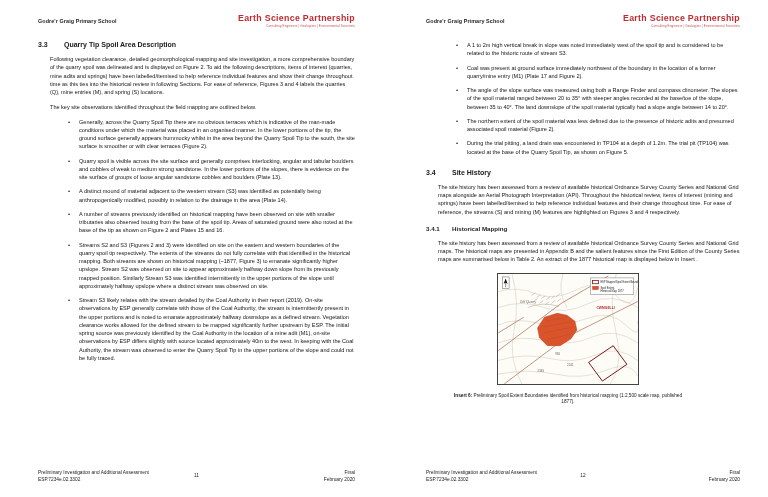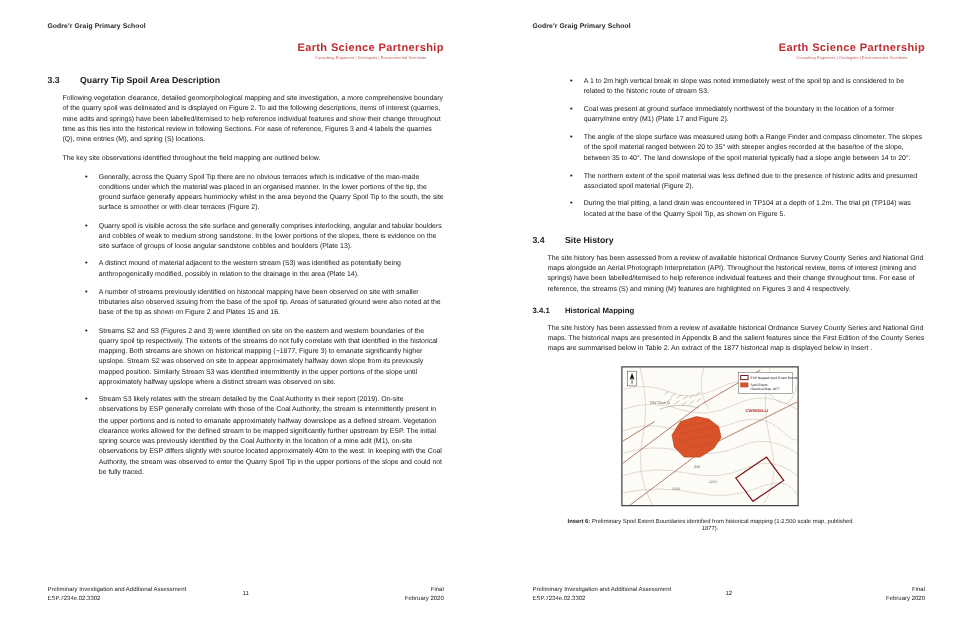--- a/index.html
+++ b/index.html
@@ -7,21 +7,21 @@
               font-family:"Liberation Sans", sans-serif; color:#111; }
   .sheet { position:absolute; top:0; width:384px; height:497px; background:#fff; }
   #page-left  { left:0; }
   #page-right { left:384px; }
   .sheet-inner { position:relative; height:100%; padding:13px 29px 0 38px; }
   #page-right .sheet-inner { padding-left:42px; padding-right:28px; }
 
   
   .hdr { display:flex; justify-content:space-between; align-items:flex-start; }
   .school { font-size:5.4px; font-weight:bold; color:#222; padding-top:5px; letter-spacing:0.1px; }
-  .logo { text-align:center;margin-top:20px; }
+  .logo { text-align:right; }
   .logo-title { font-size:8.8px; font-weight:bold; color:#bf2b30; letter-spacing:0.3px; }
   .logo-tag { font-size:3.1px; color:#c4555a; margin-top:1px; letter-spacing:0.1px; }
 
   
   .sec-h { display:flex; font-size:7px; font-weight:bold; color:#1a1a1a; margin-top:13px; }
   .sec-h .num { width:26px; flex:0 0 26px; }
   .sub-h { display:flex; font-size:6.2px; font-weight:bold; color:#1a1a1a; margin-top:9px; }
   .sub-h .num { width:26px; flex:0 0 26px; }
 
   

